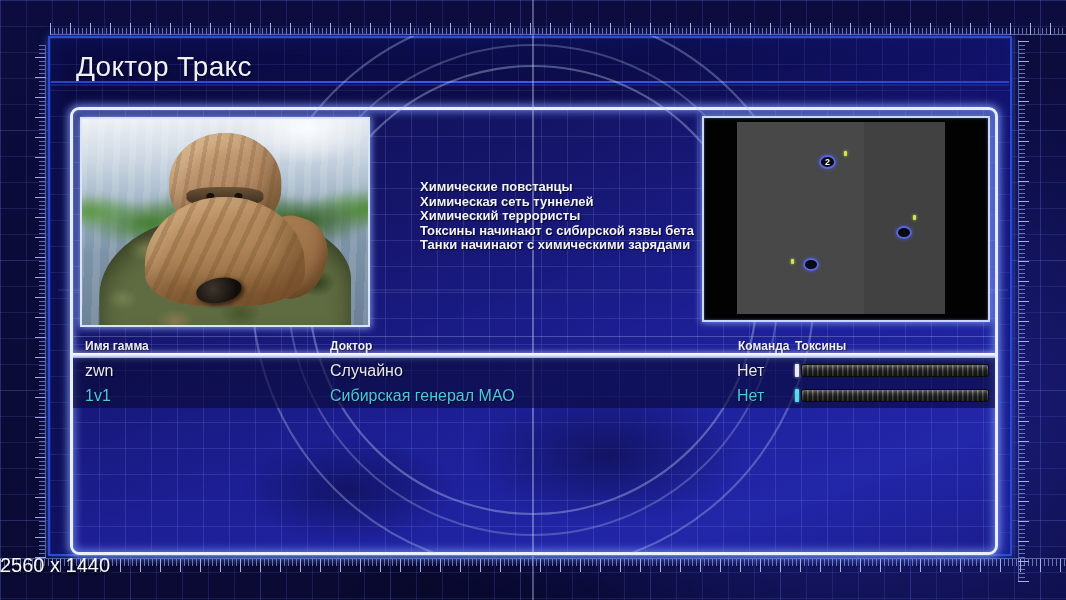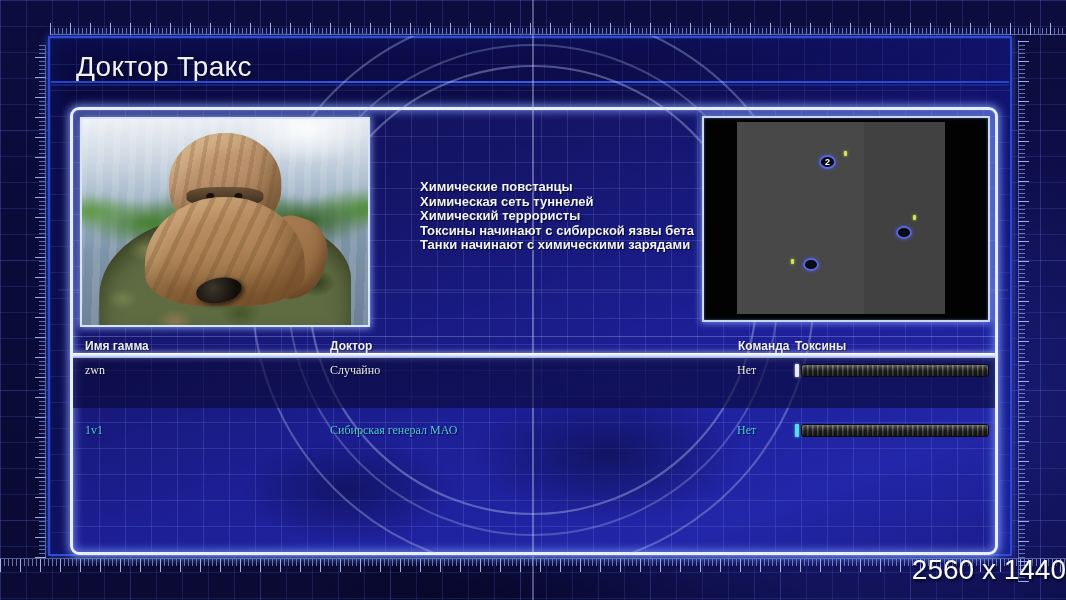--- a/index.html
+++ b/index.html
@@ -155,37 +155,37 @@
 
   
   .header-topline{position:absolute;left:0;right:0;top:226px;height:1px;background:rgba(200,215,255,.28);}
   .hdr{position:absolute;top:229px;height:16px;font-size:12px;font-weight:bold;color:#eef0f4;
     text-shadow:1px 1px 1px rgba(0,0,25,.8);white-space:nowrap;}
   .h-name{left:12px;} .h-army{left:257px;} .h-team{left:637px;margin-left:28px;} .h-progress{left:722px;}
   .header-strip{position:absolute;left:0;right:0;top:243px;height:5px;
     background:linear-gradient(180deg,#ffffff 0%,#e8eeff 40%,#93aaf2 100%);
     box-shadow:0 0 6px rgba(220,230,255,.8);}
   .rows-band{position:absolute;left:0;right:0;top:248px;height:50px;background:rgba(8,9,52,.6);}
-  .prow{position:absolute;left:0;right:0;height:25px;font-size:12px;font-family:Liberation Serif, serif;}
+  .prow{position:absolute;left:0;right:0;height:25px;font-size:16px;}
   .prow .cell{position:absolute;line-height:25px;white-space:nowrap;
     text-shadow:1px 1px 1px rgba(0,0,20,.8);}
   .row-0{top:0;color:#e9e9ec;}
-  .row-1{top:25px;color:#4bc9da;margin-top:35px;}
+  .row-1{top:25px;color:#4bc9da;}
   .c-name{left:12px;} .c-army{left:257px;} .c-team{left:664px;}
   .pbar{position:absolute;left:722px;top:6px;width:194px;height:13px;display:flex;align-items:stretch;}
   .pind{width:4px;margin-right:2px;border-radius:1px;}
   .row-0 .pind{background:#e8edf3;box-shadow:0 0 3px rgba(255,255,255,.8);}
   .row-1 .pind{background:#58dbe6;box-shadow:0 0 3px rgba(80,220,230,.9);}
   .ptrack{flex:1;border:1px solid #0b0b0e;border-radius:3px;
     background:
       linear-gradient(180deg, rgba(255,255,255,.30) 0%, rgba(255,255,255,.05) 30%, rgba(0,0,0,.25) 55%, rgba(0,0,0,.5) 100%),
       repeating-linear-gradient(90deg,#606060 0 1px,#232323 2px 5px);}
 
-  .resolution-label{position:absolute;left:0;right:0;top:554px;z-index:9;text-align:right;
-    font-size:28px;color:#f7f8fa;text-shadow:1px 2px 3px rgba(0,0,10,.85);}
+  .resolution-label{position:absolute;left:0;right:0;top:554px;z-index:9;text-align:left;
+    font-size:20px;color:#f7f8fa;text-shadow:1px 2px 3px rgba(0,0,10,.85);}
 </style>
 </head>
 <body>
 
 <div class="screen">
   <div class="bg-grid"></div>
   <div class="vline"></div>
 
   <div class="ruler-top"></div>
   <div class="ruler-bottom"></div>

